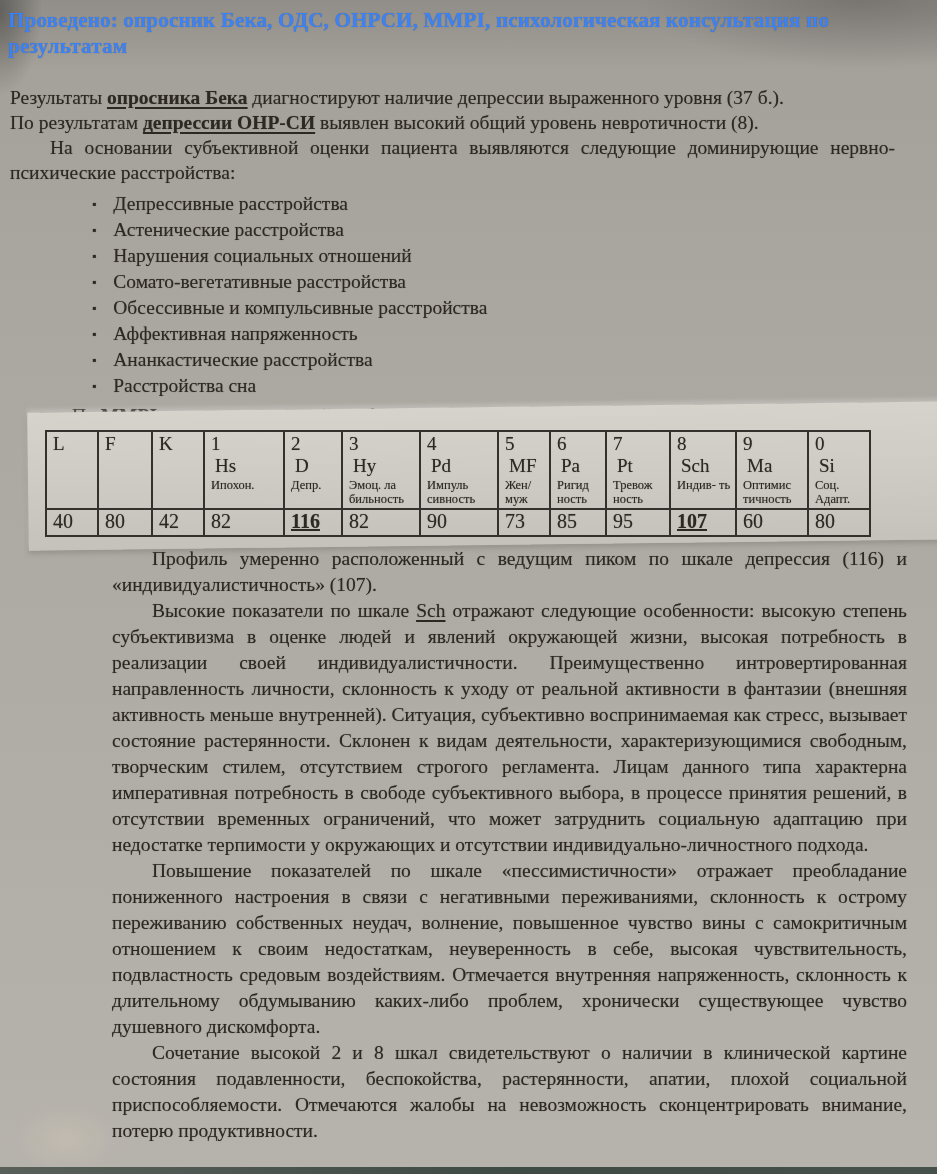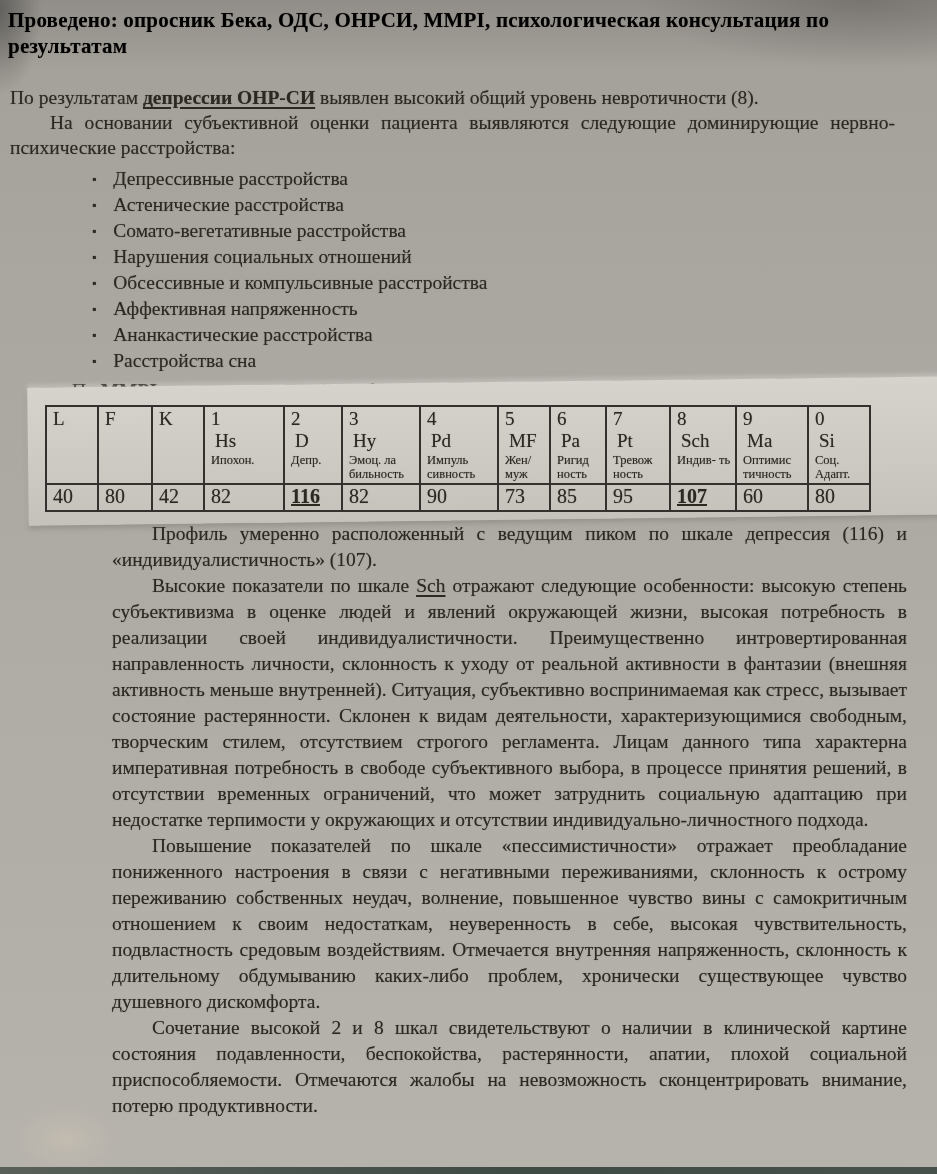--- a/index.html
+++ b/index.html
@@ -25,21 +25,21 @@
       linear-gradient(180deg, var(--paper-top) 0px, rgba(145,142,137,.0) 70px),
       linear-gradient(180deg, #a39f99 0%, var(--paper-mid) 30%, #b0aca6 62%, var(--paper-low) 100%);
   }
   .page{position:relative;width:100%;height:100%;}
   .txt{text-shadow:0 0 1px rgba(44,41,35,.45);}
   .emph{font-weight:bold;text-decoration:underline;text-decoration-thickness:2px;text-underline-offset:3px;}
 
   .top-line{
     padding:7px 42px 0 8px;
     font-size:21px;font-weight:bold;letter-spacing:.2px;line-height:26px;
-    color:#000000;
+    color:#3b82f6;
   }
   .intro{margin:26px 42px 0 10px;font-size:19.5px;line-height:25px;}
   .intro p{text-align:justify;}
   .intro p.indent{text-indent:40px;}
 
   .disorders{margin:6px 0 0 92px;list-style:none;font-size:19.5px;line-height:25px;}
   .disorders .bullet{font-size:12px;margin-right:17px;vertical-align:2px;}
 
   .mmpi-intro{margin:4px 0 0 72px;font-size:19.5px;line-height:25px;}
 
@@ -85,29 +85,30 @@
   }
 </style>
 </head>
 <body>
 
 <div class="page">
 
   <div class="top-line txt">Проведено: опросник Бека, ОДС, ОНРСИ, MMPI, психологическая консультация по результатам</div>
 
   <div class="intro">
+    <p class="txt"><span>Результаты </span><span class="emph">опросника Бека</span><span> диагностируют наличие депрессии выраженного уровня (37 б.).</span></p>
     <p class="txt"><span>По результатам </span><span class="emph">депрессии ОНР-СИ</span><span> выявлен высокий общий уровень невротичности (8).</span></p>
     <p class="indent txt">На основании субъективной оценки пациента выявляются следующие доминирующие нервно-психические расстройства:</p>
   </div>
 
   <ul class="disorders txt">
       <li><span class="bullet">▪</span><span>Депрессивные расстройства</span></li>
       <li><span class="bullet">▪</span><span>Астенические расстройства</span></li>
+      <li><span class="bullet">▪</span><span>Нарушения социальных отношений</span></li>
       <li><span class="bullet">▪</span><span>Сомато-вегетативные расстройства</span></li>
-      <li><span class="bullet">▪</span><span>Нарушения социальных отношений</span></li>
       <li><span class="bullet">▪</span><span>Обсессивные и компульсивные расстройства</span></li>
       <li><span class="bullet">▪</span><span>Аффективная напряженность</span></li>
       <li><span class="bullet">▪</span><span>Ананкастические расстройства</span></li>
       <li><span class="bullet">▪</span><span>Расстройства сна</span></li>
     </ul>
 
   <div class="mmpi-intro txt"><span>По </span><span class="emph">MMPI</span><span> получен следующий профиль:</span></div>
 
   <div class="table-area">
     <div class="paper-strip"></div>

